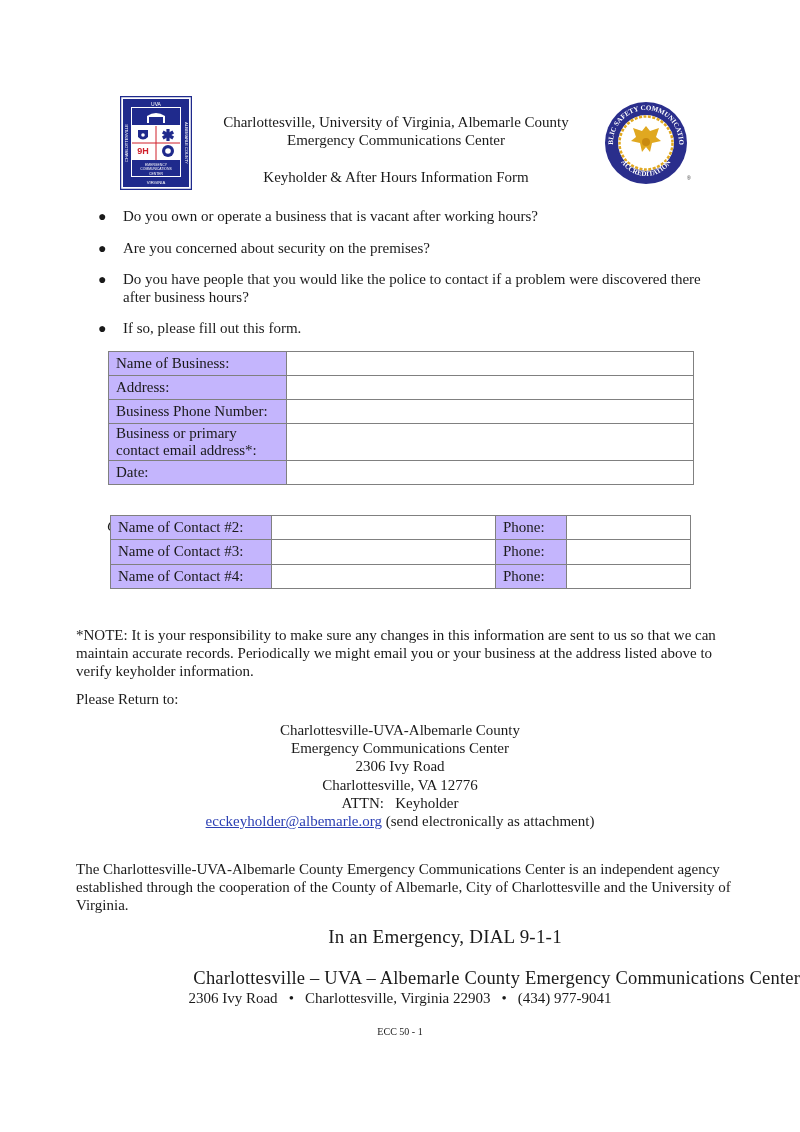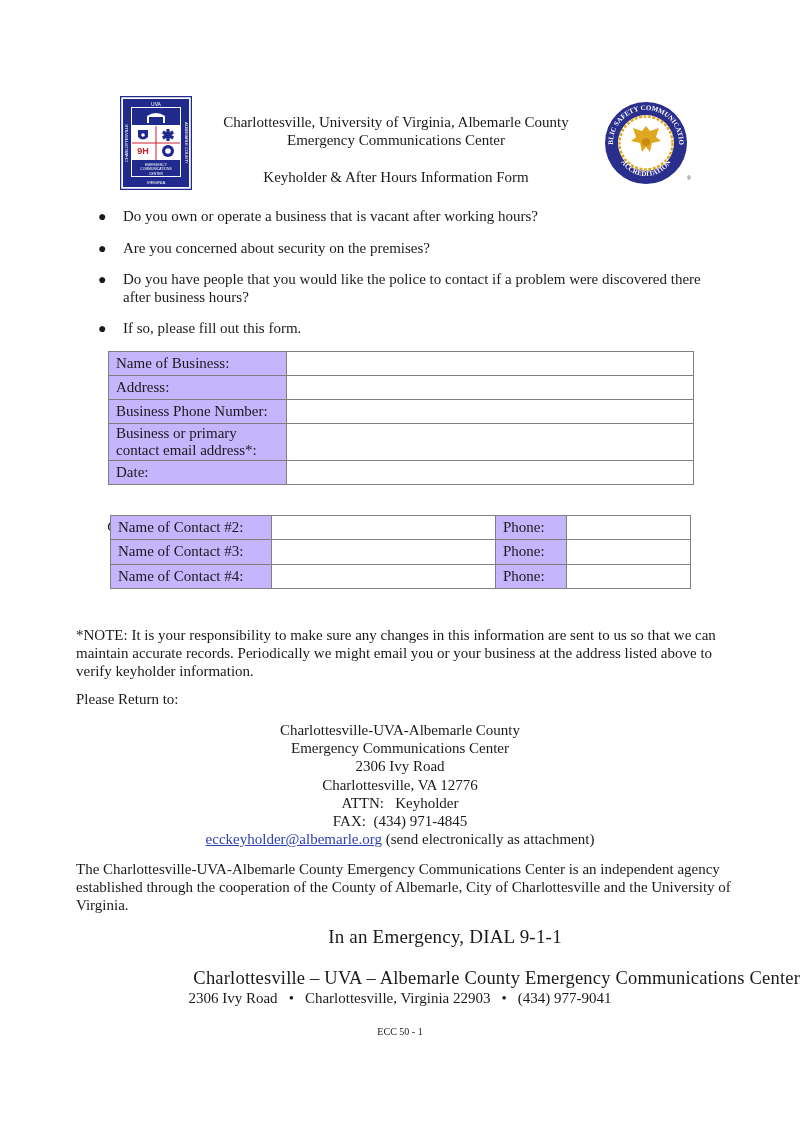--- a/index.html
+++ b/index.html
@@ -171,21 +171,20 @@
 
 <div class="abs note">*NOTE:  It is your responsibility to make sure any changes in this information are sent to us so that we can maintain accurate records. Periodically we might email you or your business at the address listed above to verify keyholder information.</div>
 
 <div class="abs return-label">Please Return to:</div>
 <div class="abs return-block">
   <div>Charlottesville-UVA-Albemarle County</div>
   <div>Emergency Communications Center</div>
   <div>2306 Ivy Road</div>
   <div>Charlottesville, VA 12776</div>
   <div style="white-space: pre;">ATTN:   Keyholder</div>
-  <div style="white-space: pre;">FAX:  (434) 971-4845</div>
   <div>
     <a class="email-link">ecckeyholder@albemarle.org</a><span> (send electronically as attachment)</span>
   </div>
 </div>
 
 <div class="abs about">The Charlottesville-UVA-Albemarle County Emergency Communications Center is an independent agency established through the cooperation of the County of Albemarle, City of Charlottesville and the University of Virginia.</div>
 
 <div class="abs emergency">In an Emergency, DIAL 9-1-1</div>
 
 <div class="abs footer-org">Charlottesville – UVA – Albemarle County Emergency Communications Center</div>

